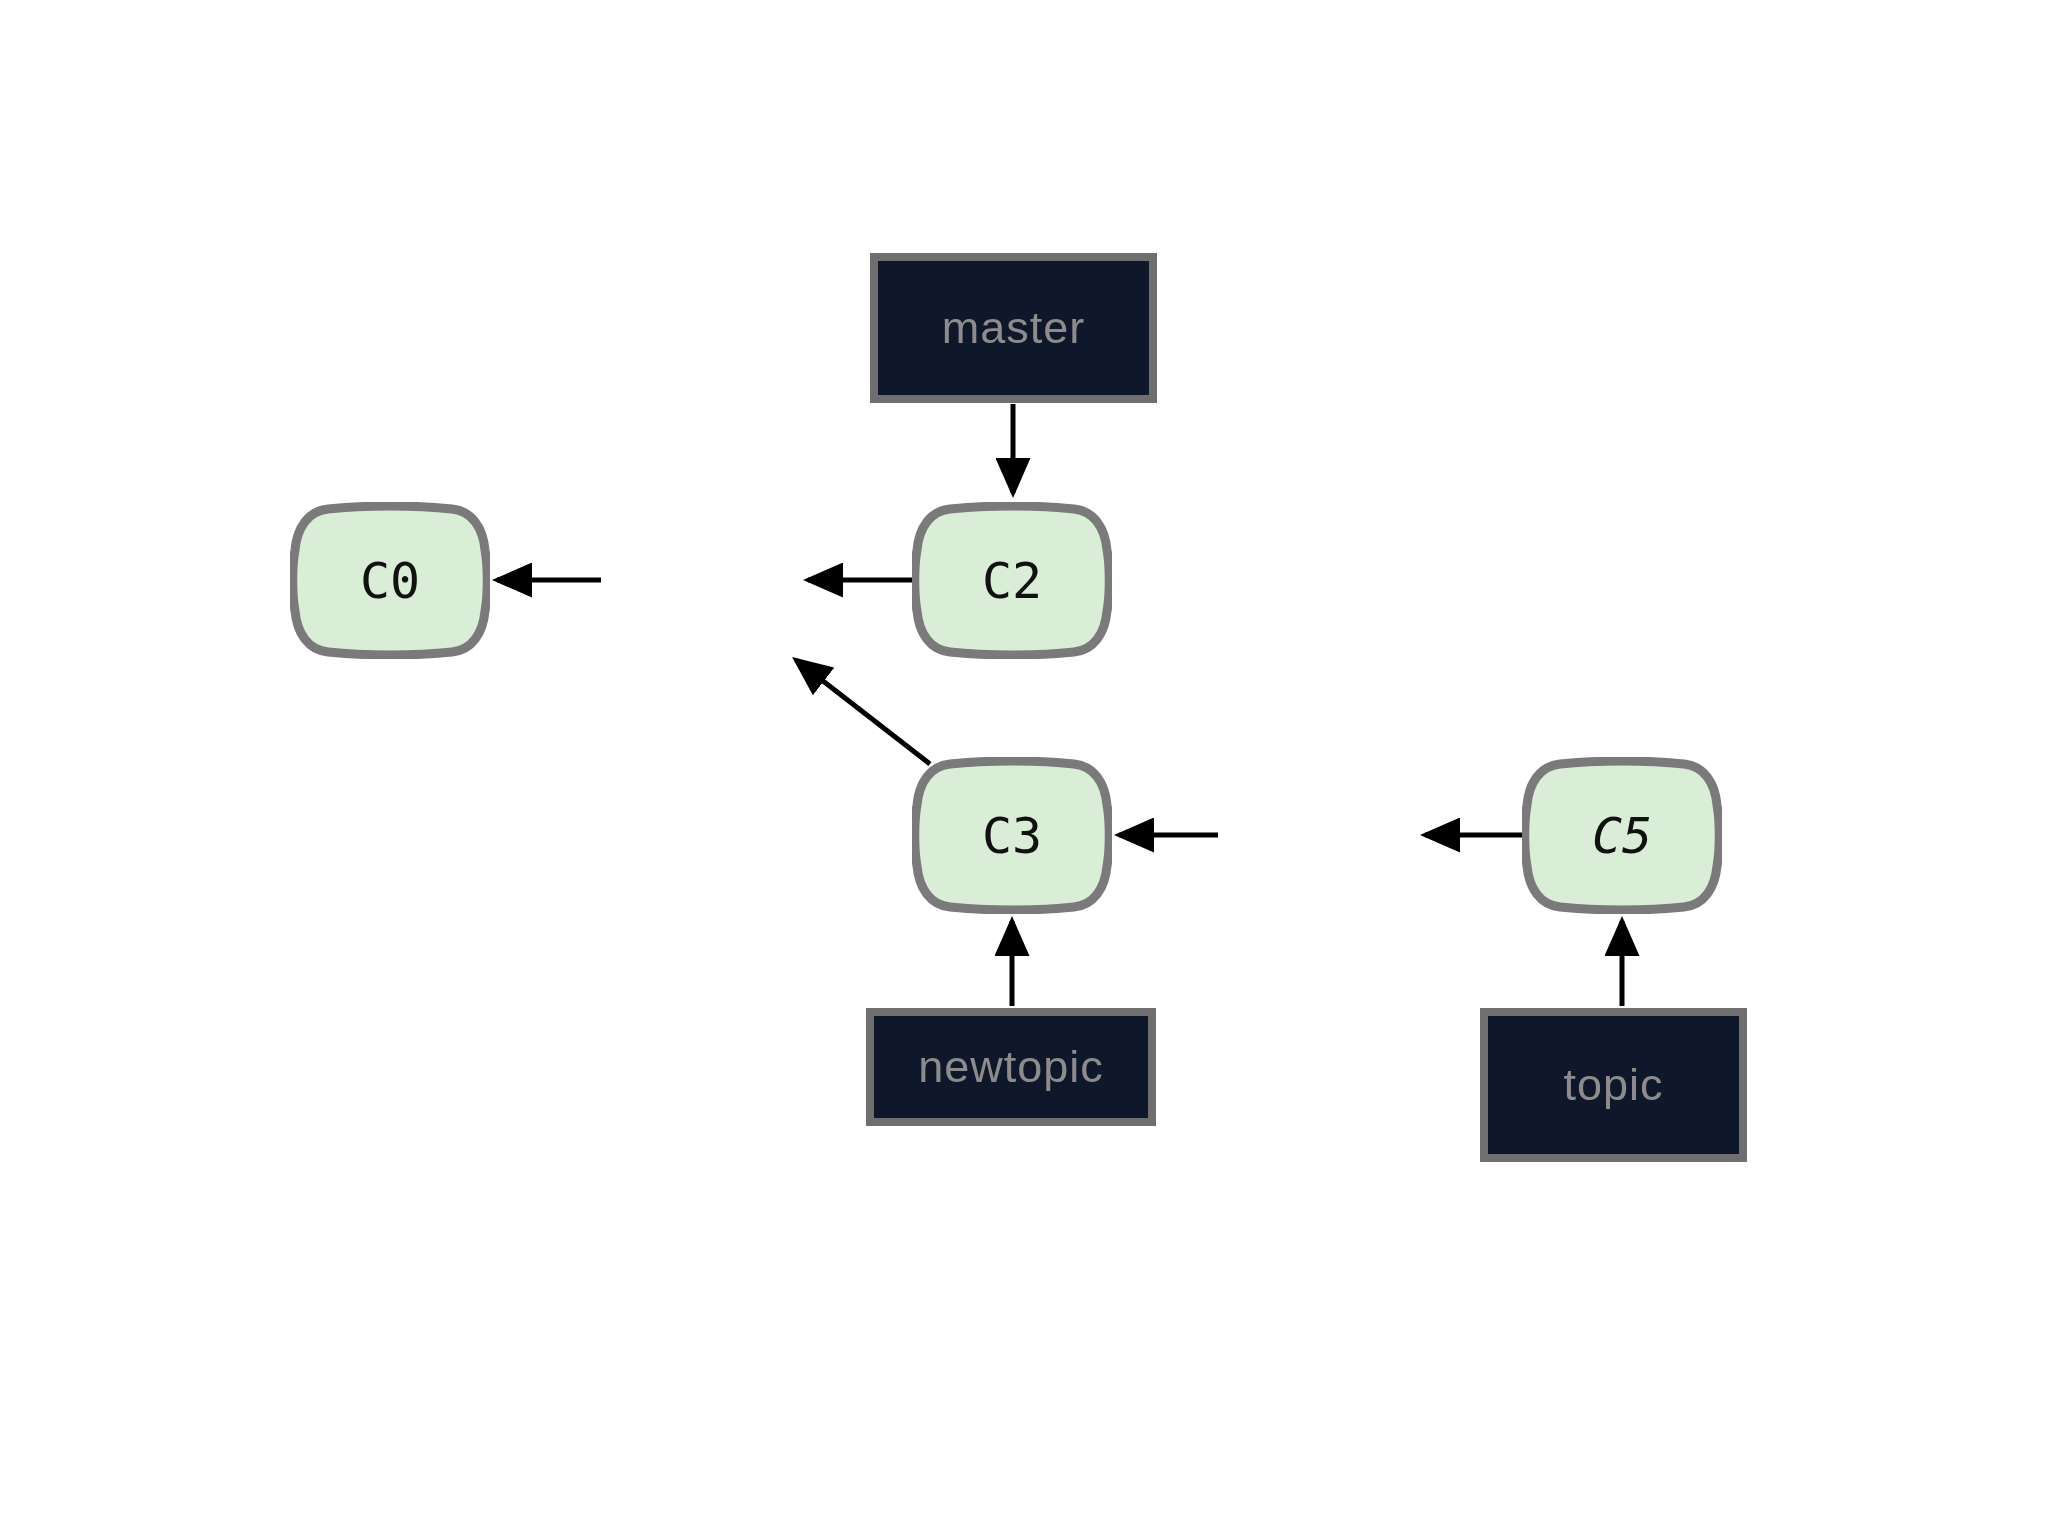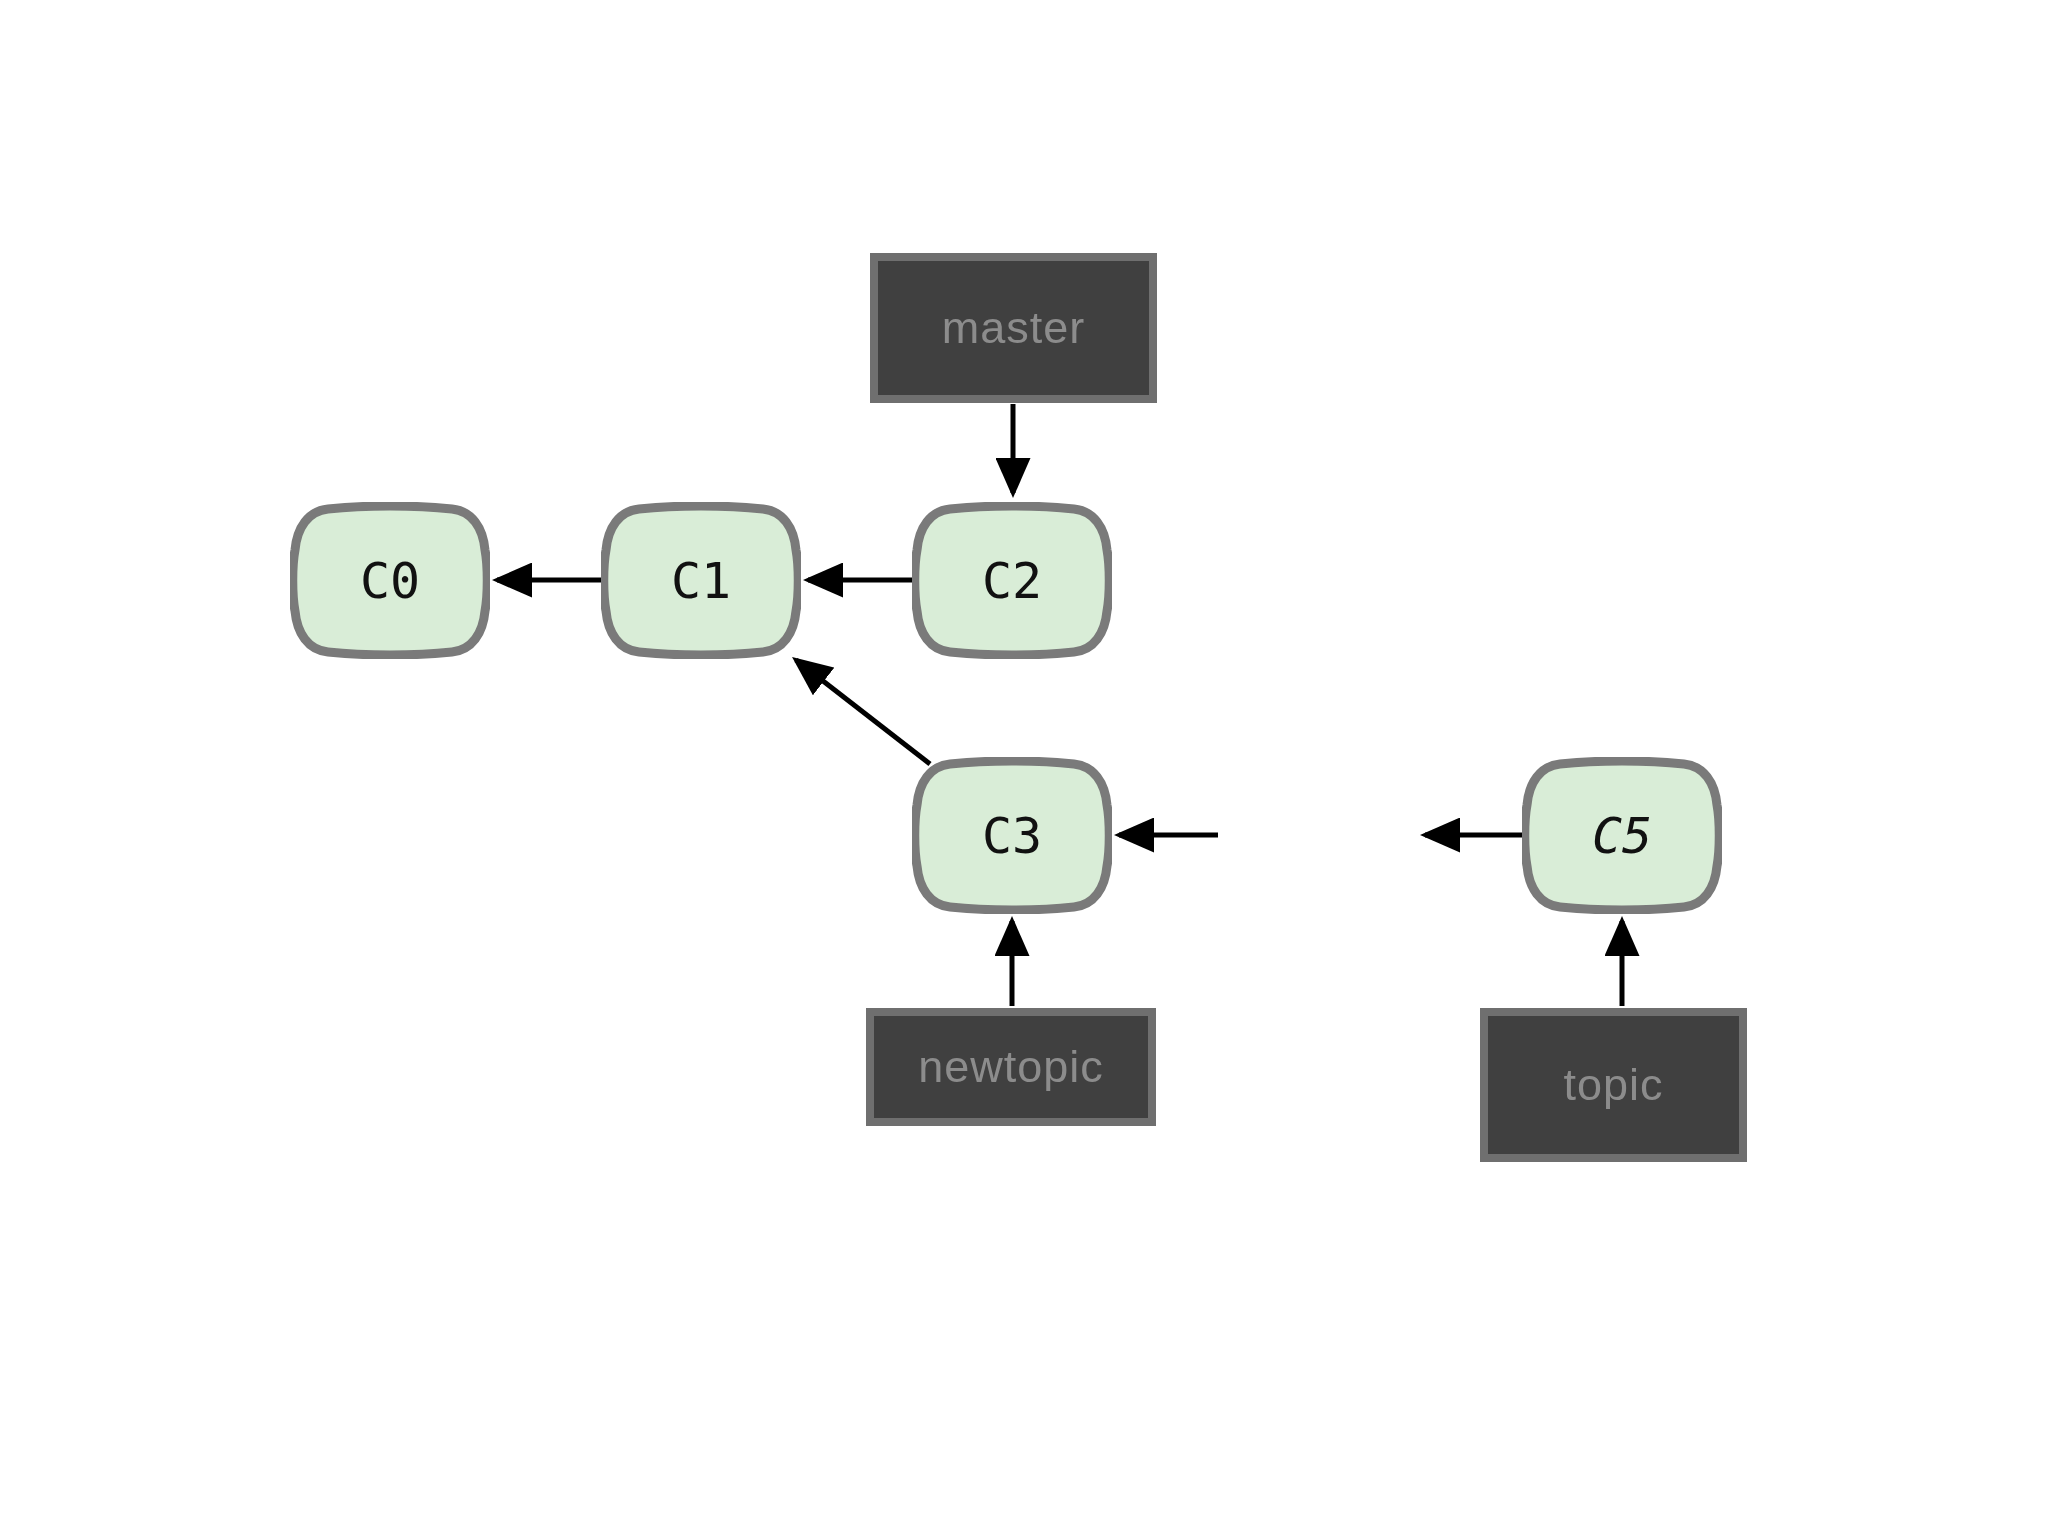--- a/index.html
+++ b/index.html
@@ -31,21 +31,21 @@
   .c2 { left: 912px; top: 502px; }
   .c3 { left: 912px; top: 757px; }
   .c4 { left: 1218px; top: 757px; }
   .c5 { left: 1522px; top: 757px; font-style: italic; }
 
   
   .branch-box {
     position: absolute;
     box-sizing: border-box;
     border: 8px solid #6f6f6f;
-    background: #404040;
+    background: #0f172a;
     display: flex; align-items: center; justify-content: center;
     font-family: "Liberation Sans", sans-serif;
     font-size: 45px;
     color: #8c8c8c;
     letter-spacing: 1px;
   }
   .branch-master   { left: 870px;  top: 253px;  width: 287px; height: 150px; }
   .branch-newtopic { left: 866px;  top: 1008px; width: 290px; height: 118px; }
   .branch-topic    { left: 1480px; top: 1008px; width: 267px; height: 154px; }
 
@@ -96,26 +96,20 @@
     <span>topic</span>
   </div>
 
   <div class="commit c0">
     <svg viewBox="0 0 200 157" aria-hidden="true">
       <path d="M 38,7 C 75,3 125,3 162,7 C 182,9 193,26 195,48 C 198,64 198,93 195,109 C 193,131 182,148 162,150 C 125,154 75,154 38,150 C 18,148 7,131 5,109 C 2,93 2,64 5,48 C 7,26 18,9 38,7 Z" fill="#d9edd7" stroke="#7a7a7a" stroke-width="9"></path>
     </svg>
     <span class="label">C0</span>
   </div>
 
-  <div class="commit c1">
-    <svg viewBox="0 0 200 157" aria-hidden="true">
-      <path d="M 38,7 C 75,3 125,3 162,7 C 182,9 193,26 195,48 C 198,64 198,93 195,109 C 193,131 182,148 162,150 C 125,154 75,154 38,150 C 18,148 7,131 5,109 C 2,93 2,64 5,48 C 7,26 18,9 38,7 Z" fill="#d9edd7" stroke="#7a7a7a" stroke-width="9"></path>
-    </svg>
-    <span class="label">C1</span>
-  </div>
 
   <div class="commit c2">
     <svg viewBox="0 0 200 157" aria-hidden="true">
       <path d="M 38,7 C 75,3 125,3 162,7 C 182,9 193,26 195,48 C 198,64 198,93 195,109 C 193,131 182,148 162,150 C 125,154 75,154 38,150 C 18,148 7,131 5,109 C 2,93 2,64 5,48 C 7,26 18,9 38,7 Z" fill="#d9edd7" stroke="#7a7a7a" stroke-width="9"></path>
     </svg>
     <span class="label">C2</span>
   </div>
 
   <div class="commit c3">
     <svg viewBox="0 0 200 157" aria-hidden="true">

